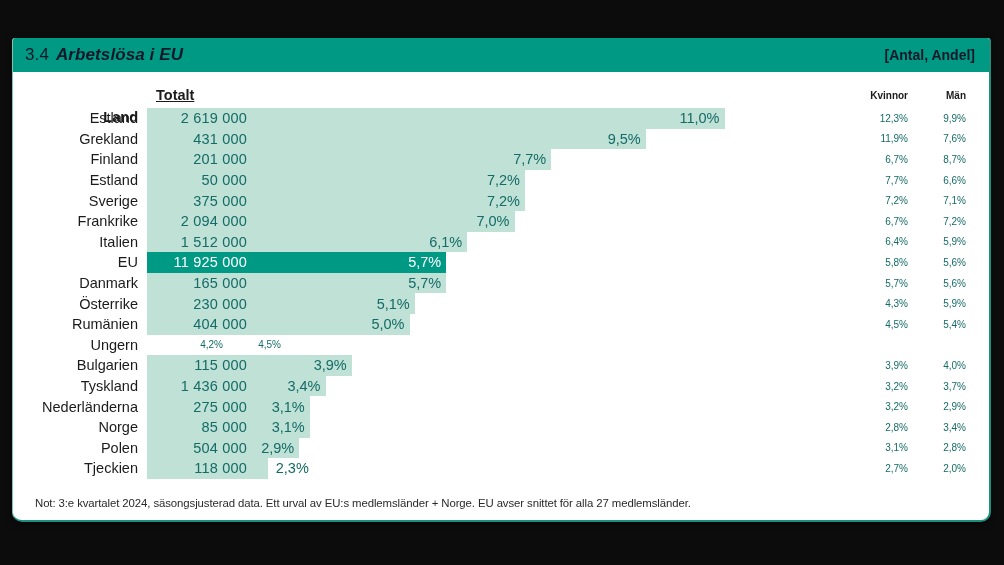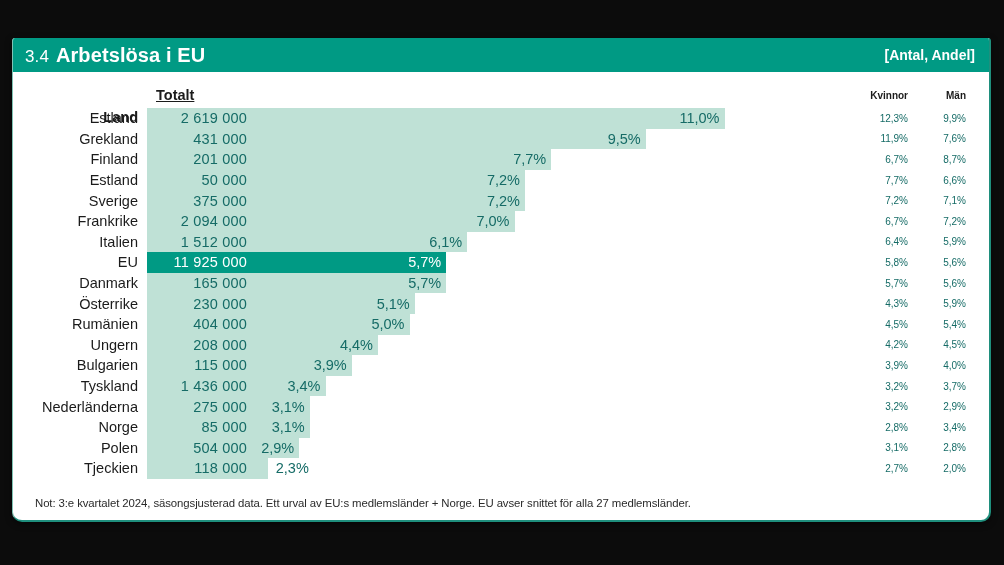--- a/index.html
+++ b/index.html
@@ -21,25 +21,25 @@
     overflow: hidden;
     box-shadow: 0 2px 6px rgba(0,0,0,.5);
   }
   #header {
     height: 34px;
     background: #009a84;
     display: flex;
     align-items: center;
     justify-content: space-between;
     padding: 0 14px 0 12px;
-    color: #ffffff;
+    color: #0f172a;
   }
   #header .title-wrap { display: flex; align-items: baseline; gap: 7px; }
   #header .num { font-size: 17px; font-weight: 400; letter-spacing: .1px; }
-  #header .title { font-size: 20px; font-weight: 700; letter-spacing: .1px; }
+  #header .title { font-size: 17px; font-weight: 700; letter-spacing: .1px; font-style: italic; }
   #header .unit { font-size: 14px; font-weight: 700; }
 
   #table-area { position: relative; padding: 10px 0 0 0; }
 
   .row, .head-row {
     position: relative;
     height: 20.6px;
     display: flex;
     align-items: center;
   }
@@ -259,25 +259,20 @@
           <div class="c-bar">
             <div class="bar" style="width: 262.5px;"></div>
             <div class="total">404 000</div>
             <div class="pct" style="left: auto; right: 427.5px;">5,0%</div>
           </div>
           <div class="c-kv">4,5%</div>
           <div class="c-man">5,4%</div>
         </div>
         <div class="row">
           <div class="c-land">Ungern</div>
-          <div class="c-bar">
-            <div class="bar" style="width: 231px;"></div>
-            <div class="total">208 000</div>
-            <div class="pct" style="left: auto; right: 459px;">4,4%</div>
-          </div>
           <div class="c-kv">4,2%</div>
           <div class="c-man">4,5%</div>
         </div>
         <div class="row">
           <div class="c-land">Bulgarien</div>
           <div class="c-bar">
             <div class="bar" style="width: 204.75px;"></div>
             <div class="total">115 000</div>
             <div class="pct" style="left: auto; right: 485.25px;">3,9%</div>
           </div>

